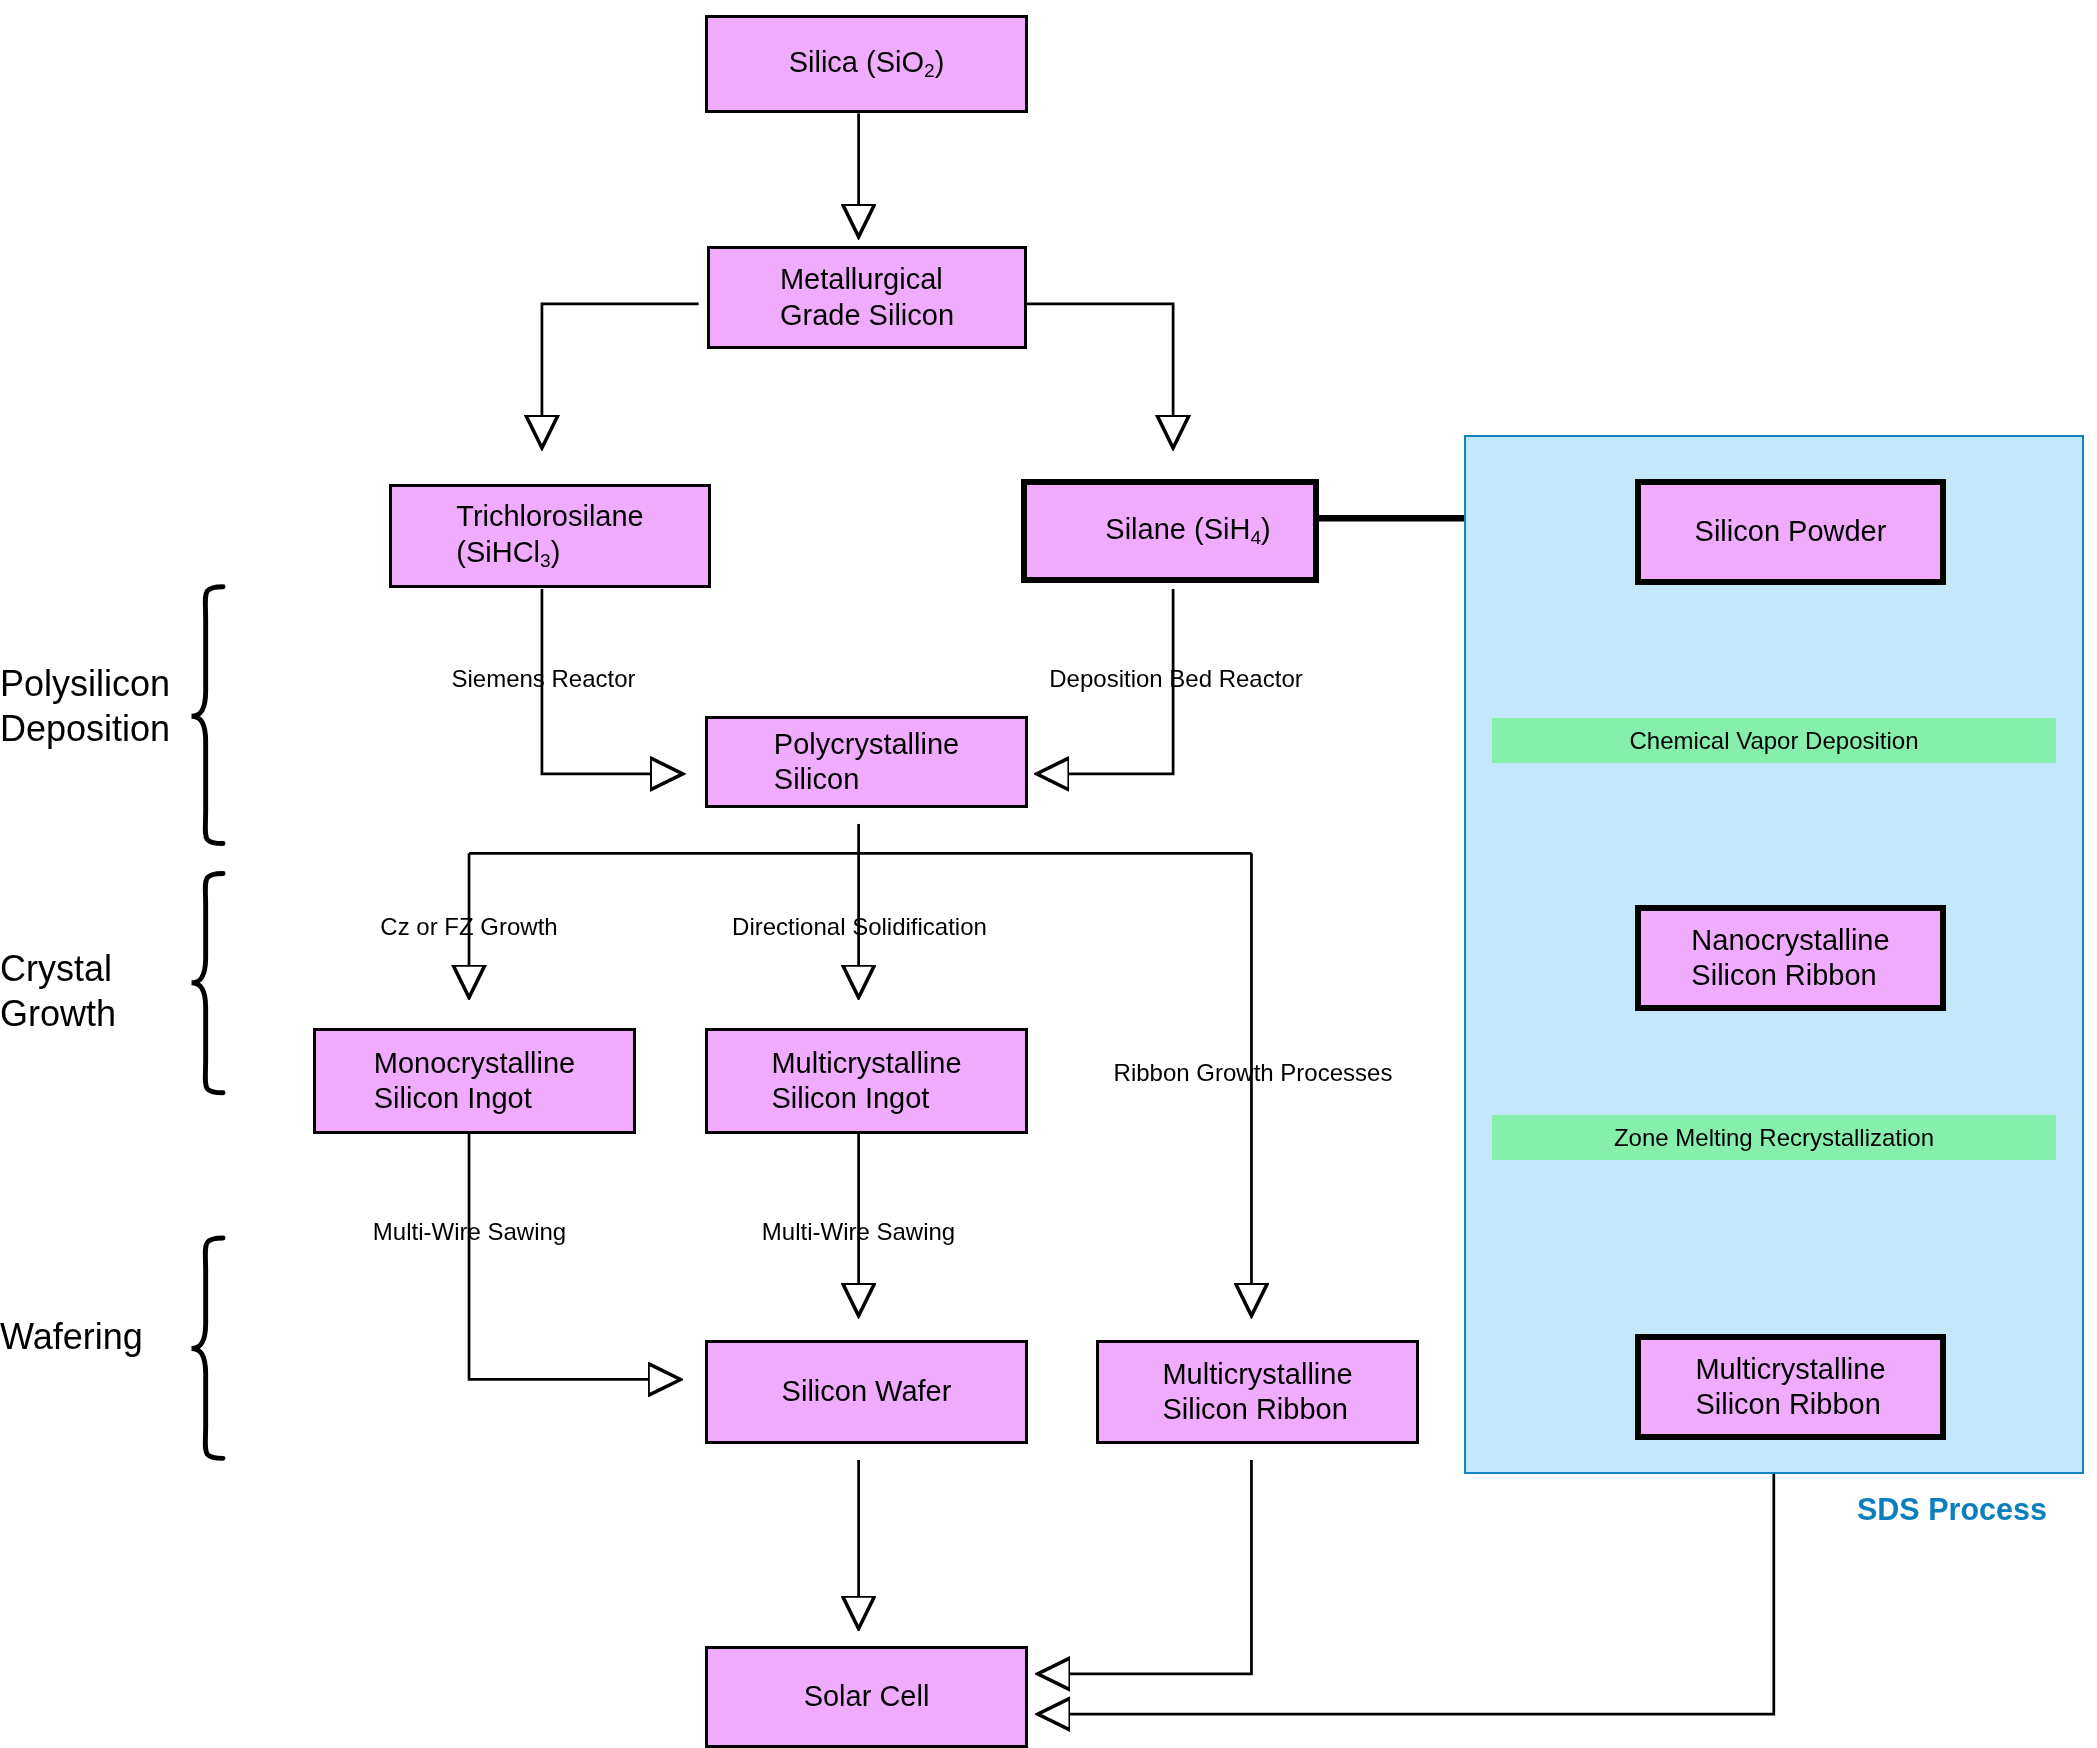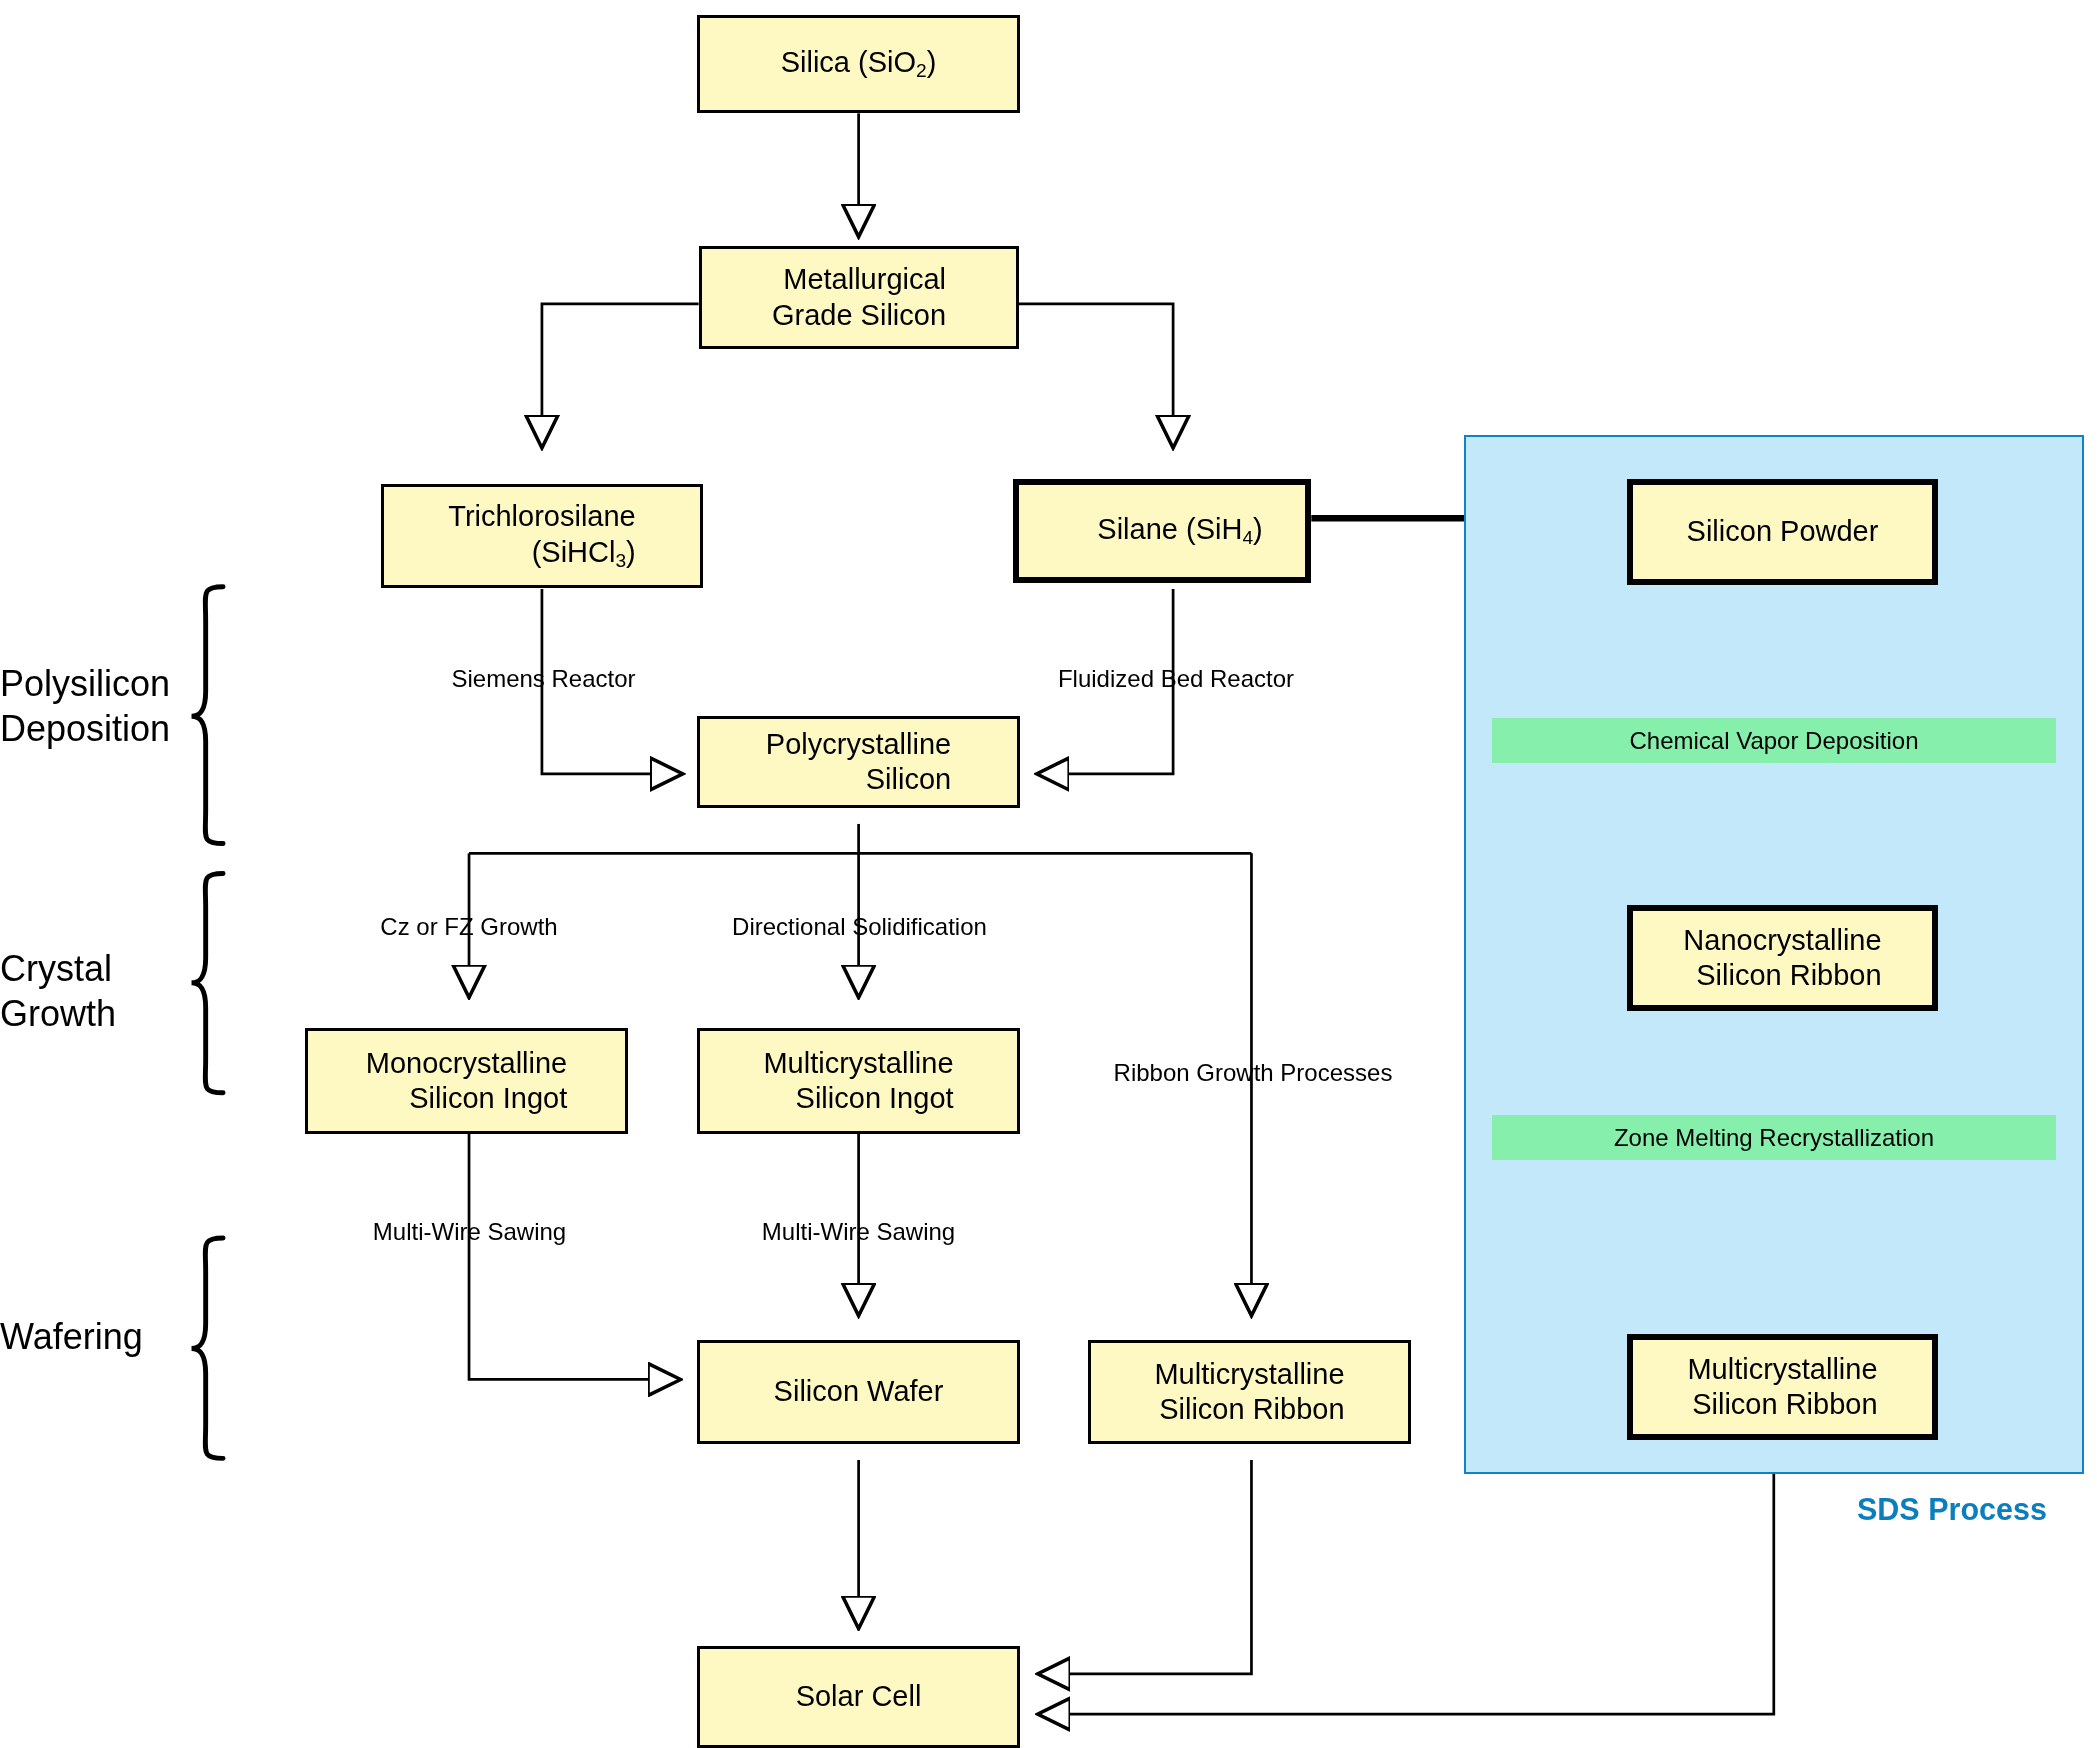--- a/index.html
+++ b/index.html
@@ -3,31 +3,32 @@
 <meta charset="utf-8">
 <style>
   html,body{margin:0;padding:0;background:#fff;}
   body{width:2097px;height:1748px;font-family:"Liberation Sans",sans-serif;}
   #stage{position:relative;width:2097px;height:1748px;overflow:hidden;background:#fff;}
   svg.layer{position:absolute;left:0;top:0;width:2097px;height:1748px;}
 
   .node{
     position:absolute;
     box-sizing:border-box;
-    background:#fef9c3;
+    background:#f0abfc;
     border:3.8px solid #000000;
     display:flex;
     align-items:center;
     justify-content:center;
-    text-align:right;
+    text-align:left;
     font-size:29px;
     line-height:1.22;
     color:#000;
     z-index:5;
     white-space:pre-line;
+    margin-left:8px;
   }
   .node .txt{display:block;padding:0 5.4px;}
 
   .edgelabel{
     position:absolute;
     font-size:24px;
     color:#000;
     text-align:center;
     z-index:6;
     white-space:nowrap;
@@ -189,21 +190,21 @@
   <div class="node" style="left:1627px;top:905px;width:311px;height:106px;border-width:6px;">
     <span class="txt">Nanocrystalline<br>Silicon Ribbon</span>
   </div>
 
   <div class="node" style="left:1627px;top:1334px;width:311px;height:106px;border-width:6px;">
     <span class="txt">Multicrystalline<br>Silicon Ribbon</span>
   </div>
 
   <div class="edgelabel" style="left:424px;top:665px;width:239px;">Siemens Reactor</div>
 
-  <div class="edgelabel" style="left:1018px;top:665px;width:316px;">Fluidized Bed Reactor</div>
+  <div class="edgelabel" style="left:1018px;top:665px;width:316px;">Deposition Bed Reactor</div>
 
   <div class="edgelabel" style="left:344px;top:913px;width:250px;">Cz or FZ Growth</div>
 
   <div class="edgelabel" style="left:691px;top:913px;width:337px;">Directional Solidification</div>
 
   <div class="edgelabel" style="left:1076px;top:1059px;width:354px;">Ribbon Growth Processes</div>
 
   <div class="edgelabel" style="left:339px;top:1218px;width:261px;">Multi-Wire Sawing</div>
 
   <div class="edgelabel" style="left:728px;top:1218px;width:261px;">Multi-Wire Sawing</div>

